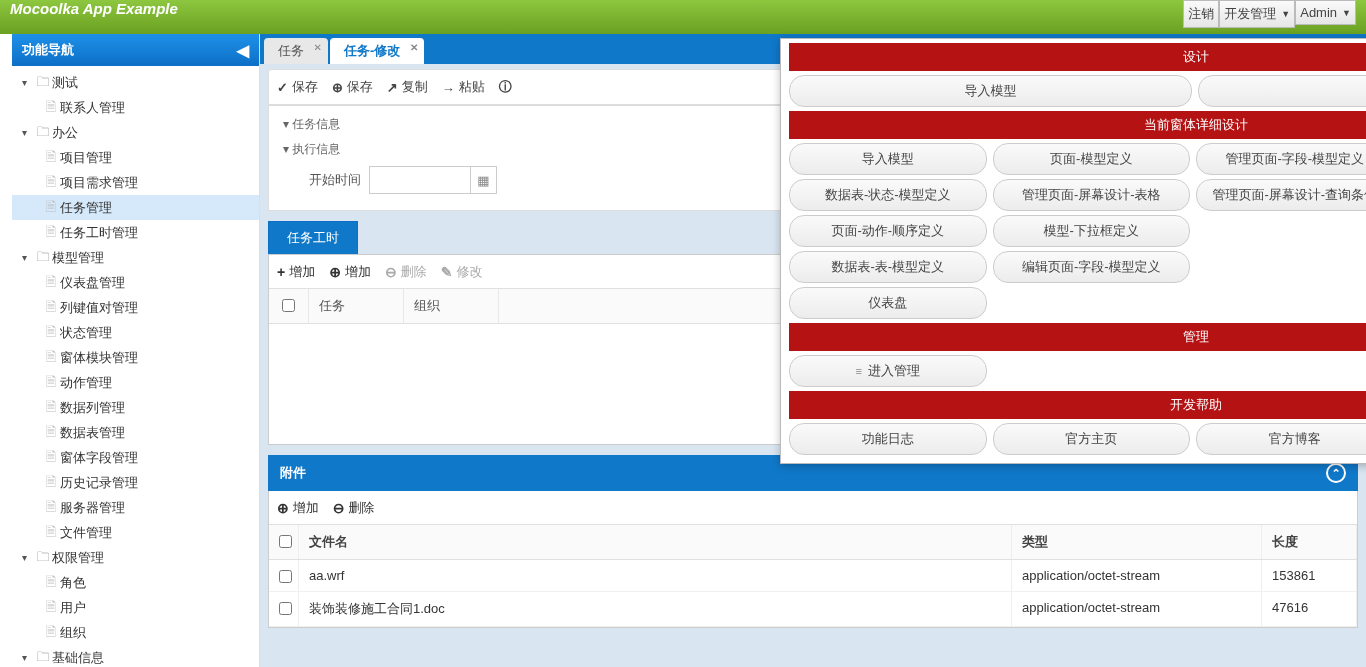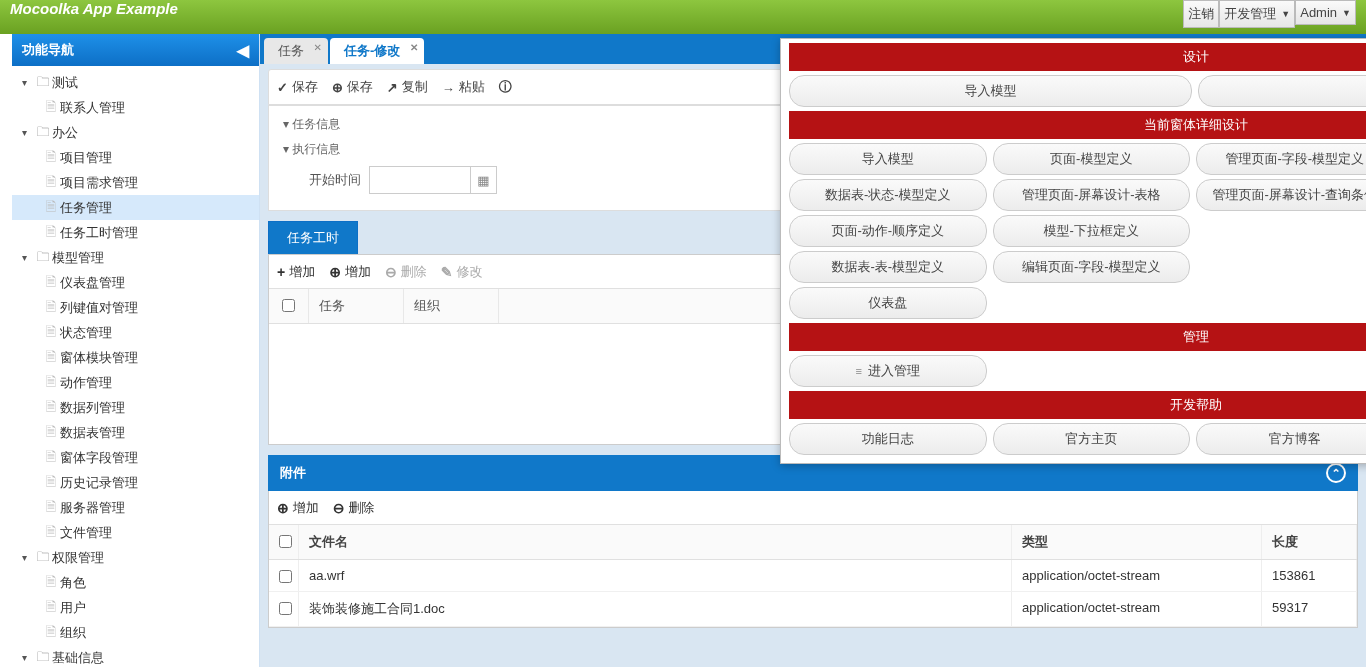--- a/index.html
+++ b/index.html
@@ -285,21 +285,21 @@
               <div class="row">
                 <div class="c-cb"><input type="checkbox" style=""></div>
                 <div class="c-name">aa.wrf</div>
                 <div class="c-type">application/octet-stream</div>
                 <div class="c-len">153861</div>
               </div>
               <div class="row">
                 <div class="c-cb"><input type="checkbox" style=""></div>
                 <div class="c-name">装饰装修施工合同1.doc</div>
                 <div class="c-type">application/octet-stream</div>
-                <div class="c-len">59317</div>
+                <div class="c-len">47616</div>
               </div>
             </div>
         </div>
       </div>
     </div>
 
     <div class="mega" id="mega">
         <div class="mega-sec-title">设计</div>
         <div class="mega-row">
           <div class="mega-btn half">导入模型</div>

